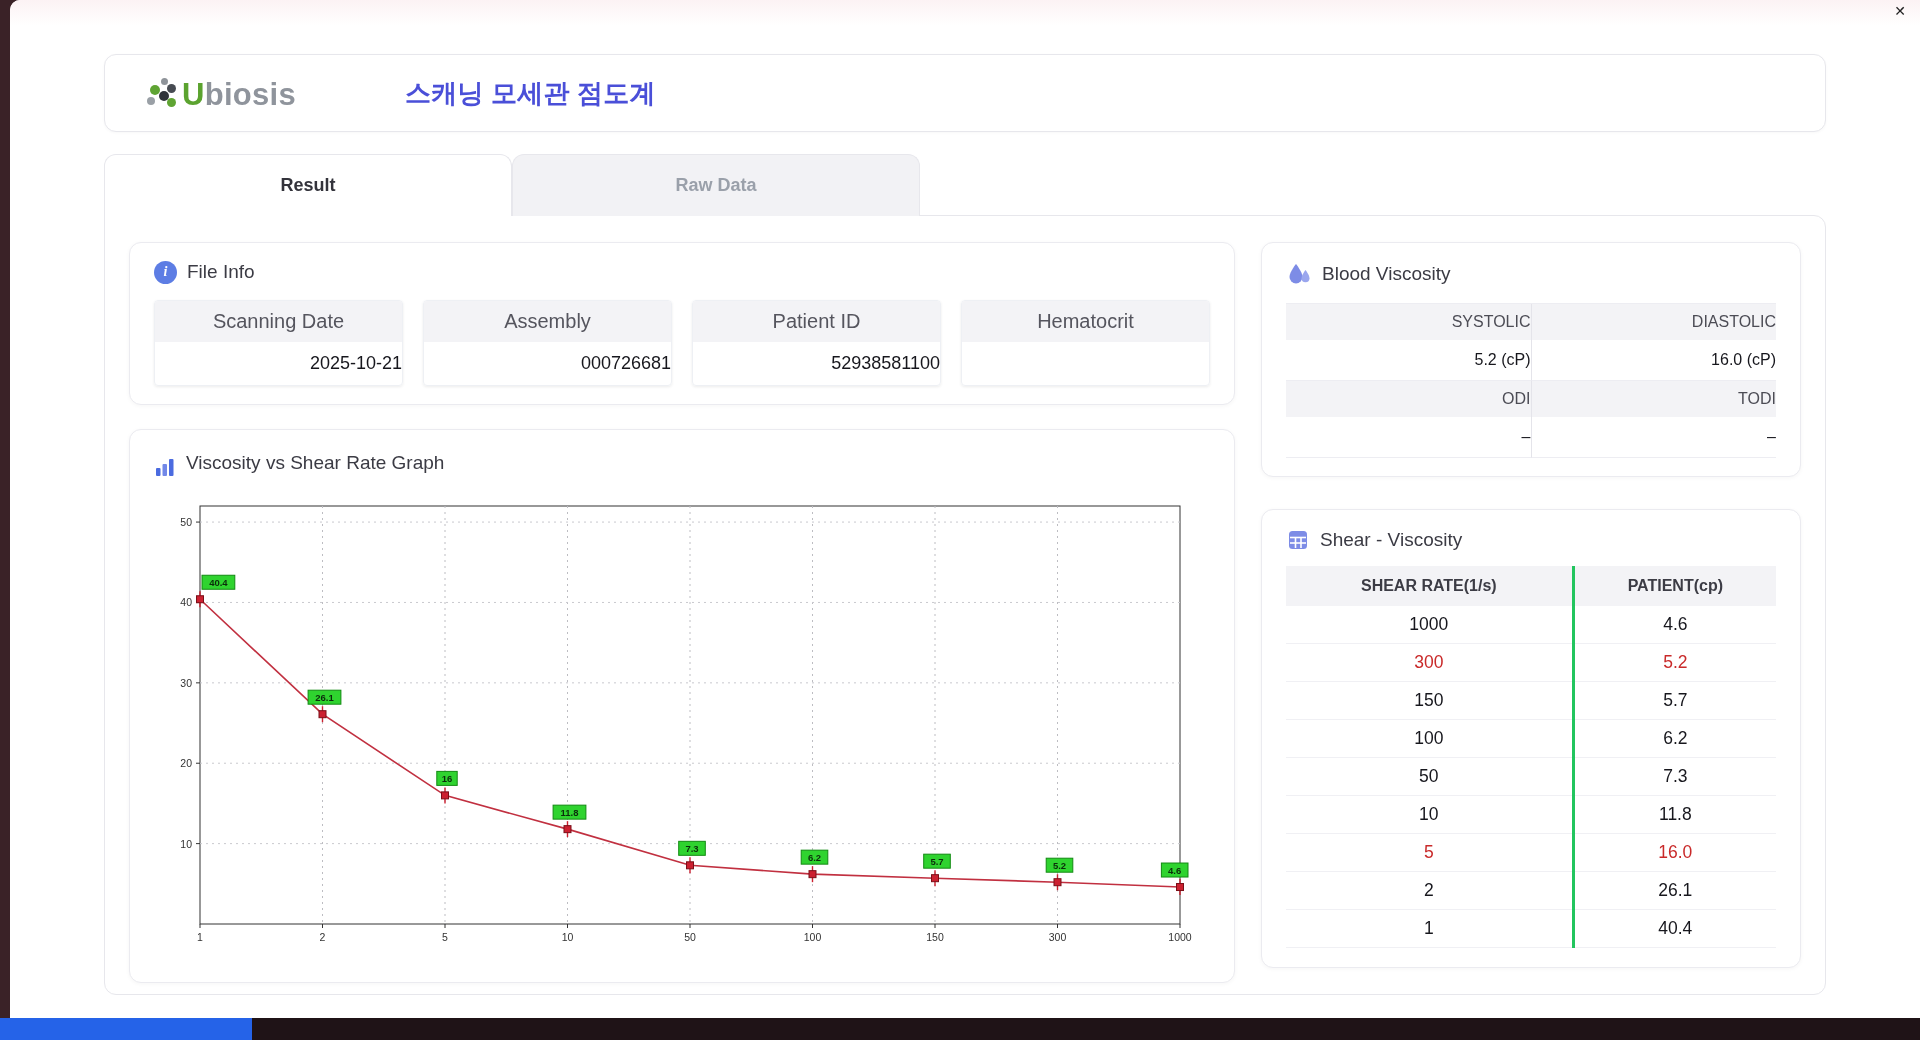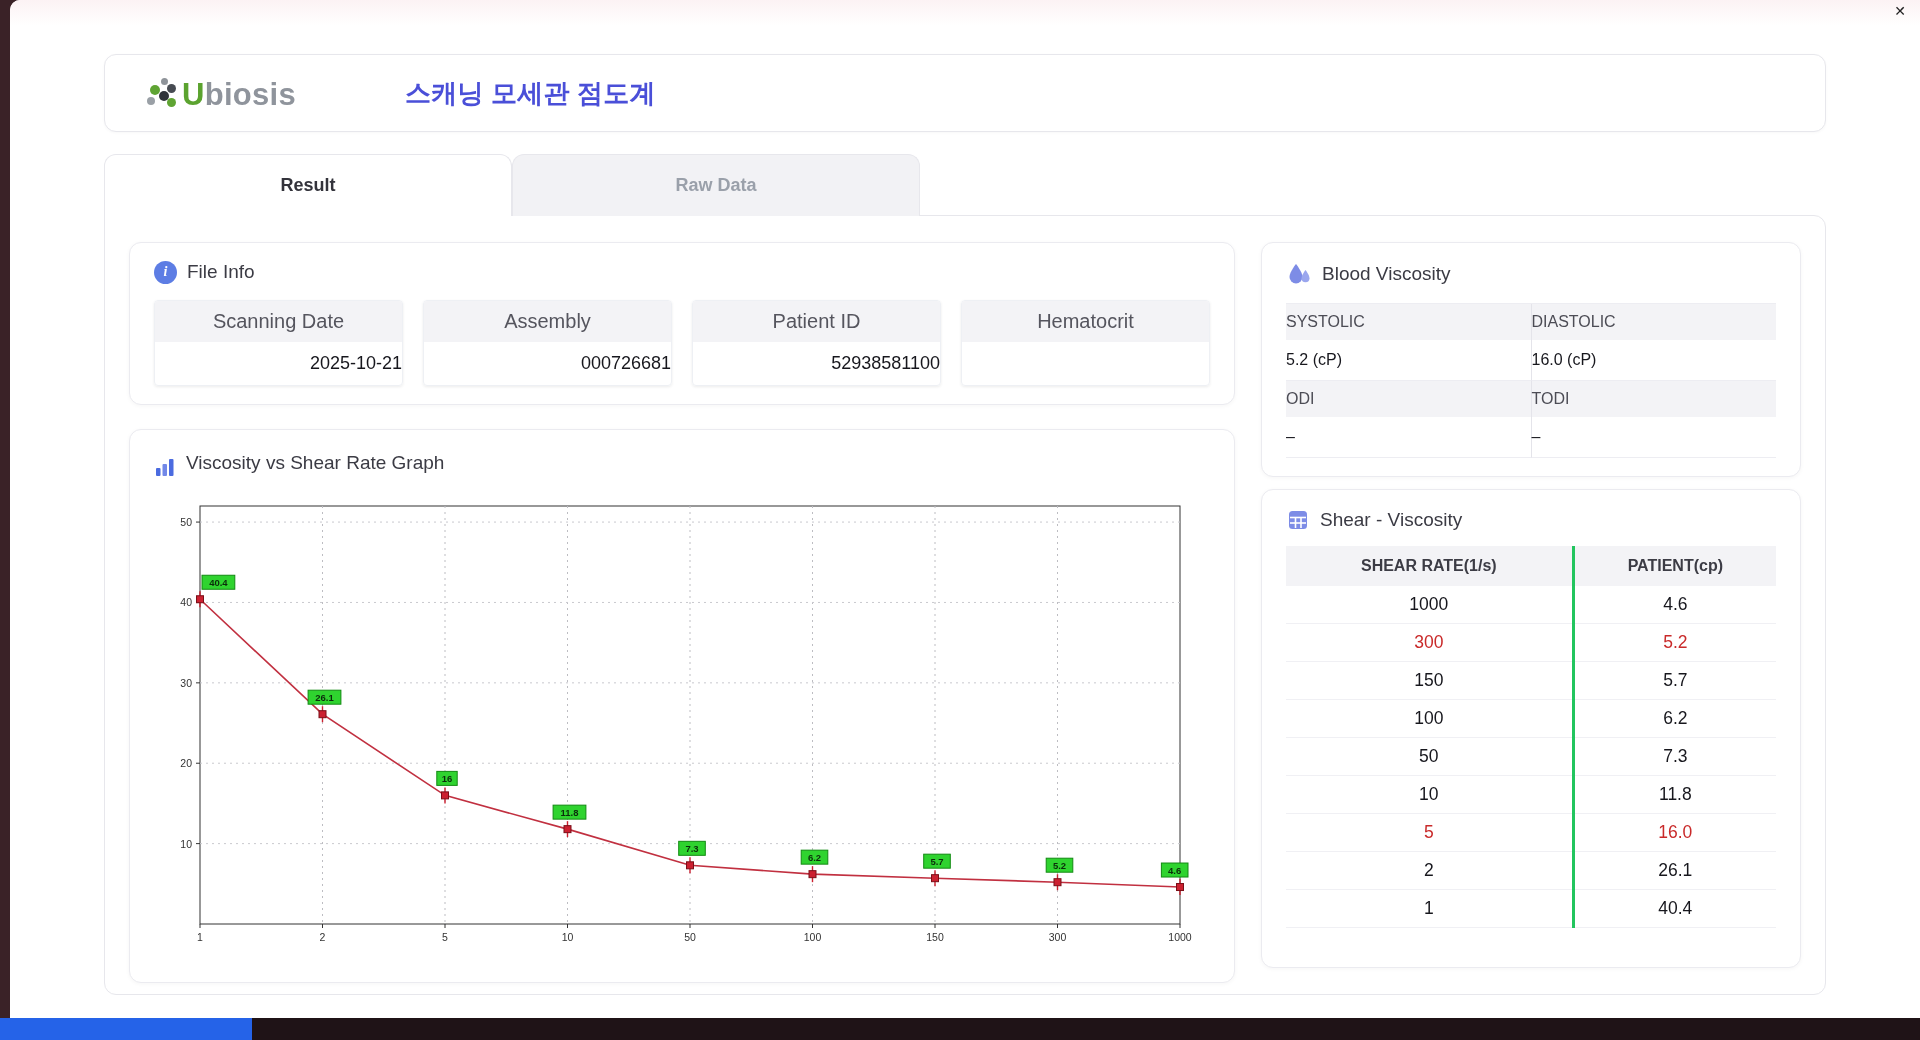--- a/index.html
+++ b/index.html
@@ -37,21 +37,21 @@
   .tab{width:408px;height:62px;display:flex;align-items:center;justify-content:center;
     font-size:18px;font-weight:700;border:1.5px solid #e7e7ec;border-bottom:none;
     border-radius:12px 12px 0 0;cursor:pointer;margin-bottom:-1.5px}
   .tab.active{background:#fff;color:#33333b}
   .tab.inactive{background:#f2f2f5;color:#9aa0aa}
 
   
   .content-card{position:relative;z-index:1;border:1.5px solid #e7e7ec;background:#fff;
     border-radius:0 12px 12px 12px;padding:26px 24px;display:flex;gap:26px;height:780px}
   .col-left{flex:1;display:flex;flex-direction:column}
-  .col-right{width:540px;display:flex;flex-direction:column;gap:12px}
+  .col-right{width:540px;display:flex;flex-direction:column;gap:32px}
   .card{border:1.5px solid #ebebf0;border-radius:12px;background:#fff;
     box-shadow:0 1px 4px rgba(0,0,0,.04);padding:18px 24px}
   .card-head{display:flex;align-items:center;gap:10px}
   .card-title{font-size:19px;font-weight:400;color:#3b3b44}
 
   
   .fi-row{display:flex;gap:20px;margin-top:16px}
   .fi-field{flex:1;border:1px solid #eef0f4;border-radius:4px;overflow:hidden;
     box-shadow:0 1px 3px rgba(0,0,0,.08)}
   .fi-label{background:#f3f3f6;text-align:center;padding:9px 0;font-size:20px;color:#55555e}
@@ -63,21 +63,21 @@
 
   
   .info-icon{width:23px;height:23px;border-radius:50%;background:#5d7de4;color:#fff;
     display:inline-flex;align-items:center;justify-content:center;
     font-size:14px;font-weight:700;font-family:"Liberation Serif",serif;font-style:italic}
   .svg-icon{display:inline-flex;align-items:center}
 
   
   .bv-grid{margin-top:16px;border-top:1px solid #ededf2}
   .bv-row{display:flex}
-  .bv-cell{flex:1;text-align:left;padding:9px 0;font-size:16px}
+  .bv-cell{flex:1;text-align:right;padding:9px 0;font-size:16px}
   .bv-cell:first-child{border-right:1px solid #e4e4ea}
   .bv-head{background:#f3f3f6;color:#4c4c55}
   .bv-val{font-size:16px;color:#17171d;border-bottom:1px solid #ededf2;padding:11px 0}
 
   
   .shear-table{width:100%;border-collapse:collapse;margin-top:14px}
   .shear-table th{background:#f3f3f6;font-size:16px;font-weight:600;color:#3c3c45;padding:11px 0}
   .shear-table td{text-align:center;font-size:17.5px;color:#17171d;padding:8px 0;
     border-bottom:1px solid #f0f0f4}
   .shear-table th:first-child,.shear-table td:first-child{border-right:3px solid #22c55e}

